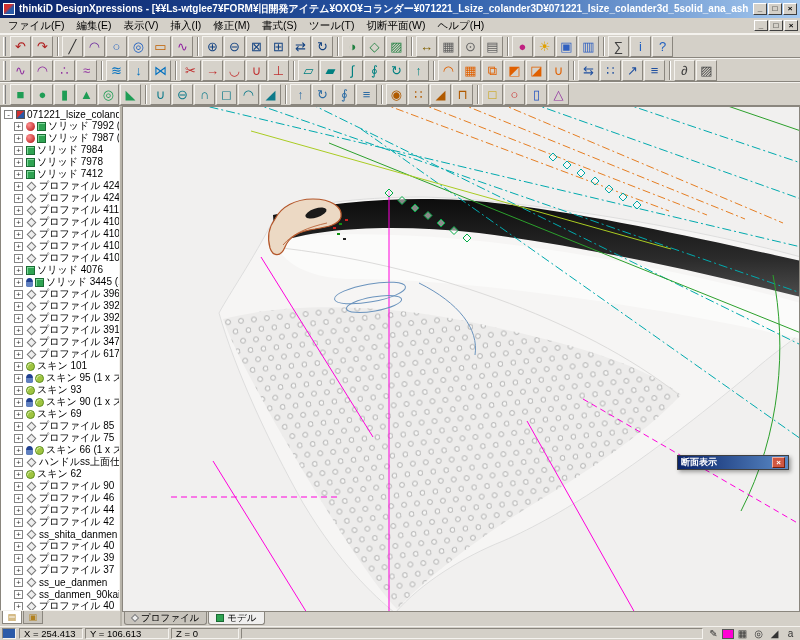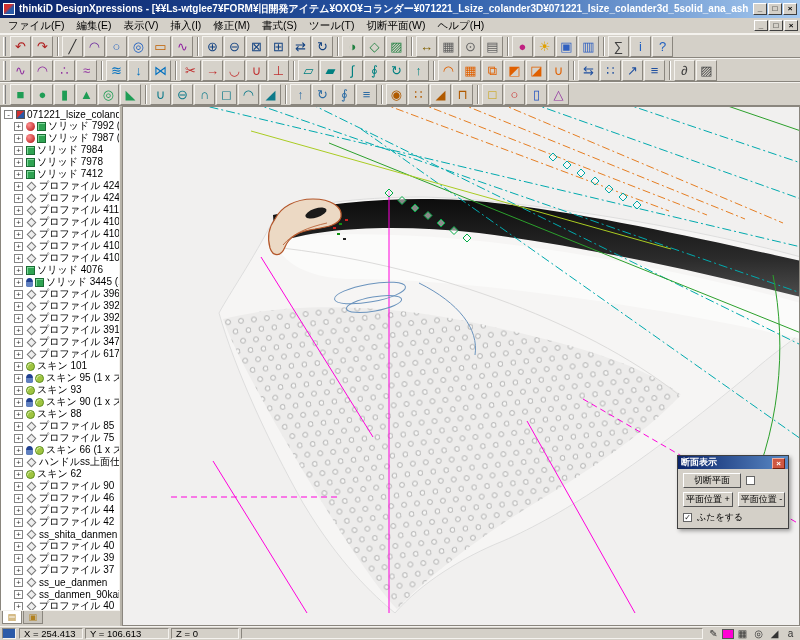--- a/index.html
+++ b/index.html
@@ -43,21 +43,21 @@
   .vcol{flex:1;display:flex;flex-direction:column;min-width:0;}
   .viewport{flex:1;position:relative;background:#f1f0ef;border:1px solid #8a867e;overflow:hidden;}
   .doc-tabs{height:14px;display:flex;align-items:flex-start;background:#d4d0c8;padding-left:2px;}
   .dtab{display:flex;align-items:center;gap:3px;height:13px;padding:0 7px;font-size:9.5px;background:#c8c4bc;border:1px solid #8a867e;border-top:none;border-radius:0 0 3px 3px;margin-right:1px;}
   .dtab.active{background:#f0efee;}
   .dti{width:8px;height:8px;flex:none;}
   .dti-profile{width:6px;height:6px;border:1px solid #777;background:#eee;transform:rotate(45deg);}
   .dti-model{background:#2fa352;border:1px solid #1a6b33;}
   
   .dialog{position:absolute;left:554px;top:348px;width:112px;background:#d4d0c8;border:1px solid #404040;box-shadow:2px 2px 4px rgba(0,0,0,.35);font-size:9px;}
-  .dtitle{height:13px;background:linear-gradient(90deg,#0a246a,#5a8ac6);color:#fff;display:flex;align-items:flex-end;padding:0 3px;font-weight:bold;gap:16px;}
+  .dtitle{height:13px;background:linear-gradient(90deg,#0a246a,#5a8ac6);color:#fff;display:flex;align-items:center;padding:0 3px;font-weight:bold;gap:16px;}
   .dclose{margin-left:auto;width:13px;height:11px;background:#cf5742;border:1px solid;border-color:#f0b0a0 #702010 #702010 #f0b0a0;color:#fff;font-size:8px;line-height:9px;text-align:center;font-weight:bold;}
   .dbody{padding:4px 5px;display:flex;flex-direction:column;gap:4px;}
   .drow{display:flex;align-items:center;gap:5px;}
   .dbtn{font-family:inherit;font-size:9px;height:15px;background:#d4d0c8;border:1px solid;border-color:#fff #555 #555 #fff;padding:0 2px;flex:1;white-space:nowrap;}
   .dbtn.wide{flex:0 0 58px;}
   .dchk{width:9px;height:9px;flex:none;background:#fff;border:1px solid #666;font-size:8px;line-height:8px;text-align:center;color:#222;}
   
   .status{height:14px;display:flex;align-items:center;background:#d4d0c8;border-top:1px solid #f4f2ee;padding:0 2px;font-size:9.5px;}
   .schip{width:14px;height:11px;flex:none;background:#2a5aa8;border:1px solid;border-color:#8a867e #f4f2ee #f4f2ee #8a867e;margin-right:3px;}
   .sf{height:11px;line-height:10px;padding:0 4px;background:#d4d0c8;border:1px solid;border-color:#8a867e #f4f2ee #f4f2ee #8a867e;margin-right:2px;white-space:nowrap;}
@@ -338,21 +338,21 @@
           </div>
           <div class="trow">
             <span class="exp">+</span>
             <span class="ti ti-person"></span>
             <span class="ti ti-skin"></span>
             <span class="tlabel">スキン 90 (1 x ス...</span>
           </div>
           <div class="trow">
             <span class="exp">+</span>
             <span class="ti ti-skin"></span>
-            <span class="tlabel">スキン 88</span>
+            <span class="tlabel">スキン 69</span>
           </div>
           <div class="trow">
             <span class="exp">+</span>
             <span class="ti ti-profile"></span>
             <span class="tlabel">プロファイル 85</span>
           </div>
           <div class="trow">
             <span class="exp">+</span>
             <span class="ti ti-profile"></span>
             <span class="tlabel">プロファイル 75</span>
@@ -520,37 +520,33 @@
             <path d="M500,86 L504,90 L500,94 L496,90 Z"></path>
             <path d="M514,94 L518,98 L514,102 L510,98 Z"></path>
           </g>
         </svg>
 
         <div class="dialog">
           <div class="dtitle">
             <span>断面表示</span>
             <span class="dclose">×</span>
           </div>
-          <div class="dbody">
-            <div class="drow">
-              <button class="dbtn wide">切断平面</button>
-              <span class="dchk"></span>
-            </div>
-            <div class="drow">
-              <button class="dbtn">平面位置 +</button>
-              <button class="dbtn">平面位置 -</button>
-            </div>
-            <div class="drow">
-              <span class="dchk">✓</span>
-              <span>ふたをする</span>
-            </div>
-          </div>
         </div>
 
       </div>
+      <div class="doc-tabs">
+          <span class="dtab">
+            <span class="dti dti-profile"></span>
+            <span>プロファイル</span>
+          </span>
+          <span class="dtab active">
+            <span class="dti dti-model"></span>
+            <span>モデル</span>
+          </span>
+        </div>
     </div>
   </div>
 
   <div class="status">
     <span class="schip"></span>
     <span class="sf x">X = 254.413</span>
     <span class="sf y">Y = 106.613</span>
     <span class="sf z">Z = 0</span>
     <span class="sf fill"></span>
     <span class="sicons">

